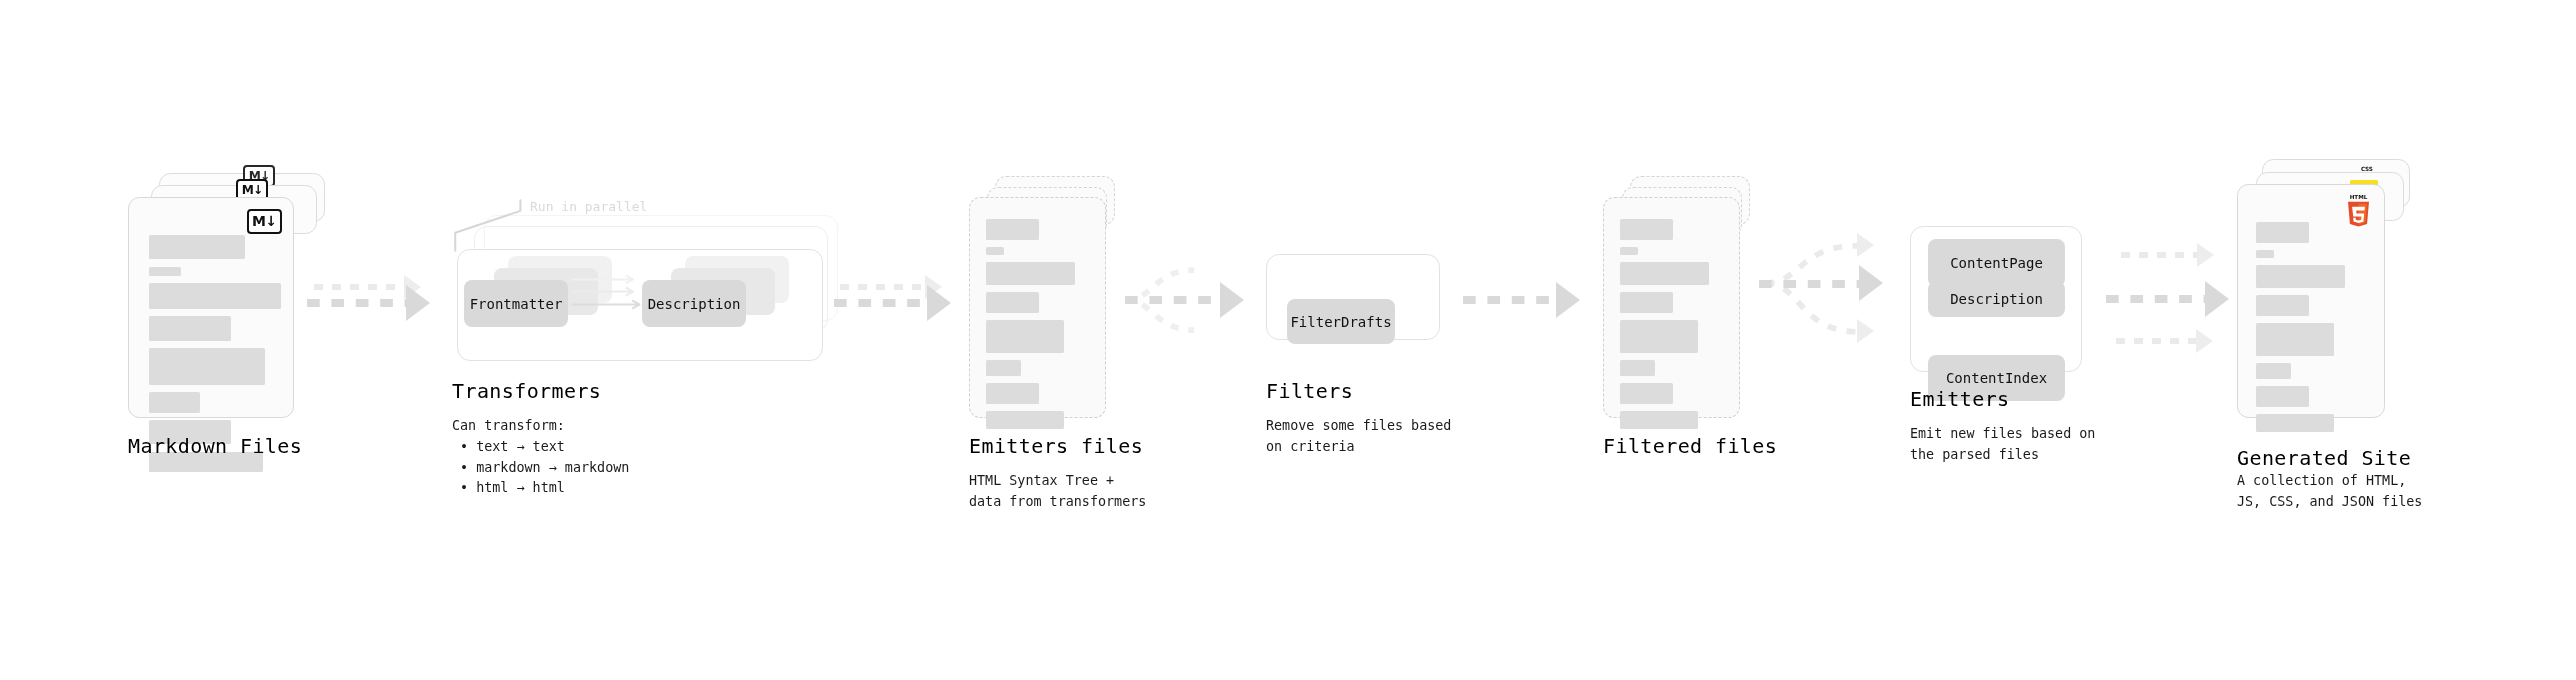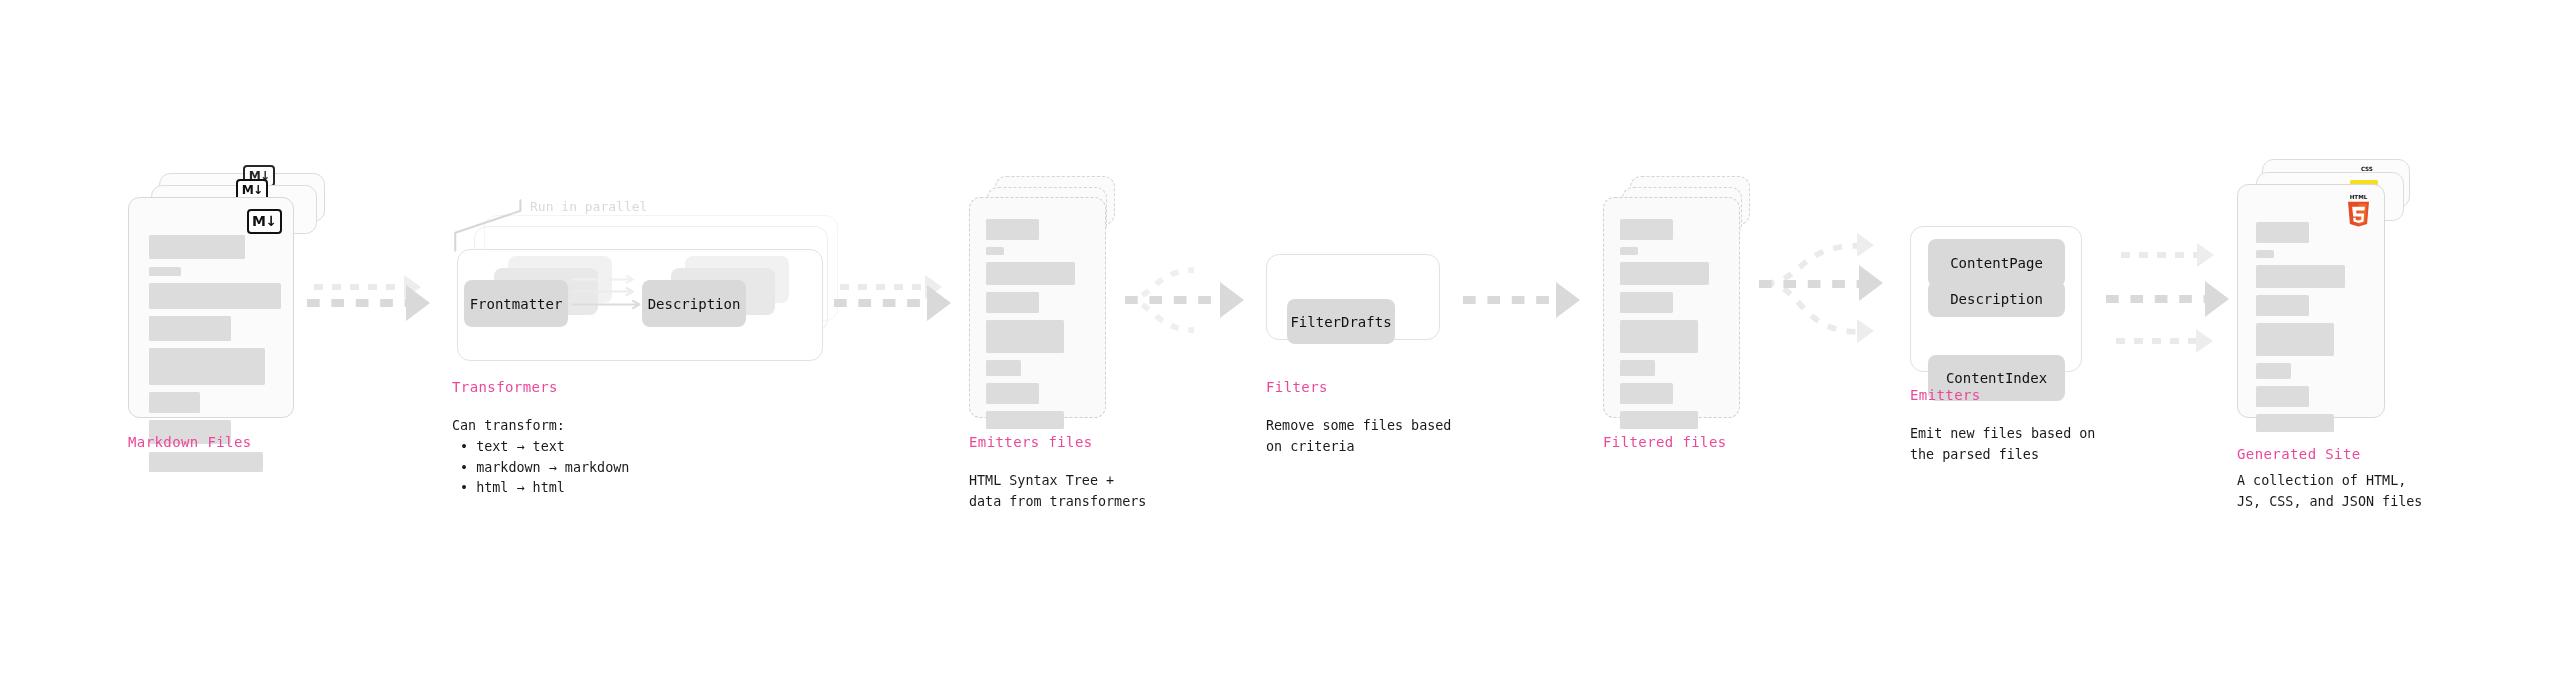--- a/index.html
+++ b/index.html
@@ -48,21 +48,21 @@
   
   .html5{position:absolute;width:31px;height:36px;}
   .cssbar{position:absolute;width:28px;height:4.9px;background:#264de4;border-radius:0.8px;}
   .csstxt{position:absolute;font-size:5.7px;font-weight:700;color:#111;
           font-family:"DejaVu Sans","Liberation Sans",sans-serif;letter-spacing:-0.2px;}
   .jsbox{position:absolute;width:28px;height:16.3px;background:#f7df1e;border-radius:1.6px;}
 
   
   .title{
     position:absolute;
-    font-size:14px;letter-spacing:0.4px;color:#ec4899;white-space:nowrap;
+    font-size:20px;letter-spacing:0.4px;color:#000000;white-space:nowrap;
   }
   .sub{
     position:absolute;
     font-size:13.4px;line-height:1.55;color:#1a1a1a;white-space:pre;
   }
   .tiny-note{
     position:absolute;font-size:13px;color:#d9d9d9;white-space:nowrap;
   }
 
   

